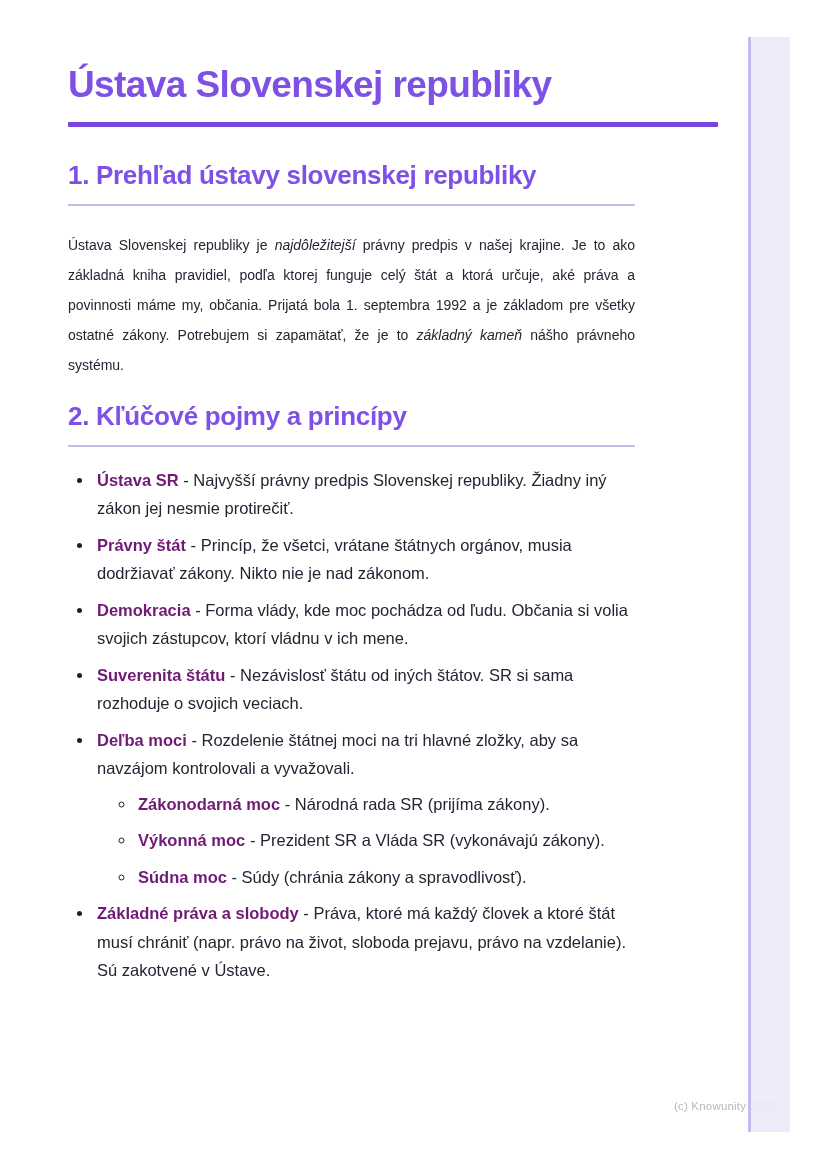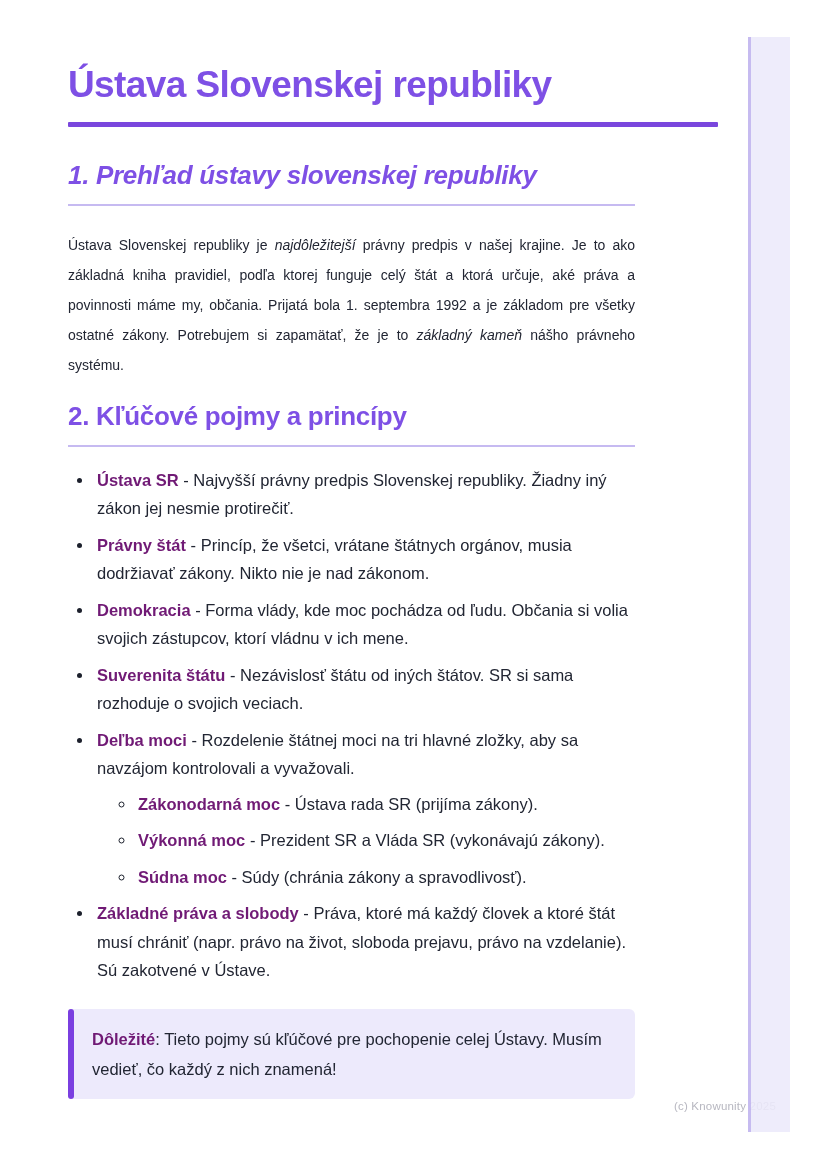--- a/index.html
+++ b/index.html
@@ -20,21 +20,21 @@
     line-height:1.22;
   }
   .rule-thick {
     width:650px; height:5px; background:#7a47dd;
     margin:15px 0 0 0; border-radius:1px;
   }
   .section-heading {
     font-size:26px; font-weight:700; color:#7e50e5;
     margin:0; line-height:1.3; letter-spacing:-0.3px;
   }
-  .h2-first { margin-top:32px;font-style:italic; }
+  .h2-first { margin-top:32px; }
   .h2-second { margin-top:20px; }
   .rule-thin { width:567px; height:2px; background:#c6baf1; margin-top:11px; }
 
   .lead {
     margin:24px 0 0 0;
     font-size:14px; line-height:30px;
     text-align:justify;
   }
   .it { font-style:italic; }
 
@@ -94,29 +94,25 @@
 
 
   <ul class="main">
     <li><span class="term">Ústava SR</span><span> - Najvyšší právny predpis Slovenskej republiky. Žiadny iný zákon jej nesmie protirečiť.</span></li>
     <li><span class="term">Právny štát</span><span> - Princíp, že všetci, vrátane štátnych orgánov, musia dodržiavať zákony. Nikto nie je nad zákonom.</span></li>
     <li><span class="term">Demokracia</span><span> - Forma vlády, kde moc pochádza od ľudu. Občania si volia svojich zástupcov, ktorí vládnu v ich mene.</span></li>
     <li><span class="term">Suverenita štátu</span><span> - Nezávislosť štátu od iných štátov. SR si sama rozhoduje o svojich veciach.</span></li>
     <li>
       <span class="term">Deľba moci</span><span> - Rozdelenie štátnej moci na tri hlavné zložky, aby sa navzájom kontrolovali a vyvažovali.</span>
       <ul class="sub">
-        <li><span class="term">Zákonodarná moc</span><span> - Ústava rada SR (prijíma zákony).</span></li>
+        <li><span class="term">Zákonodarná moc</span><span> - Národná rada SR (prijíma zákony).</span></li>
         <li><span class="term">Výkonná moc</span><span> - Prezident SR a Vláda SR (vykonávajú zákony).</span></li>
         <li><span class="term">Súdna moc</span><span> - Súdy (chránia zákony a spravodlivosť).</span></li>
       </ul>
     </li>
     <li><span class="term">Základné práva a slobody</span><span> - Práva, ktoré má každý človek a ktoré štát musí chrániť (napr. právo na život, sloboda prejavu, právo na vzdelanie). Sú zakotvené v Ústave.</span></li>
   </ul>
 
-  <div class="callout">
-    <div class="callout-bar"></div>
-    <span class="term">Dôležité</span><span>: Tieto pojmy sú kľúčové pre pochopenie celej Ústavy. Musím vedieť, čo každý z nich znamená!</span>
-  </div>
 
 </div>
 
 <div class="footer">(c) Knowunity 2025</div>
 <div class="side-strip"></div>
 
 </body></html>

